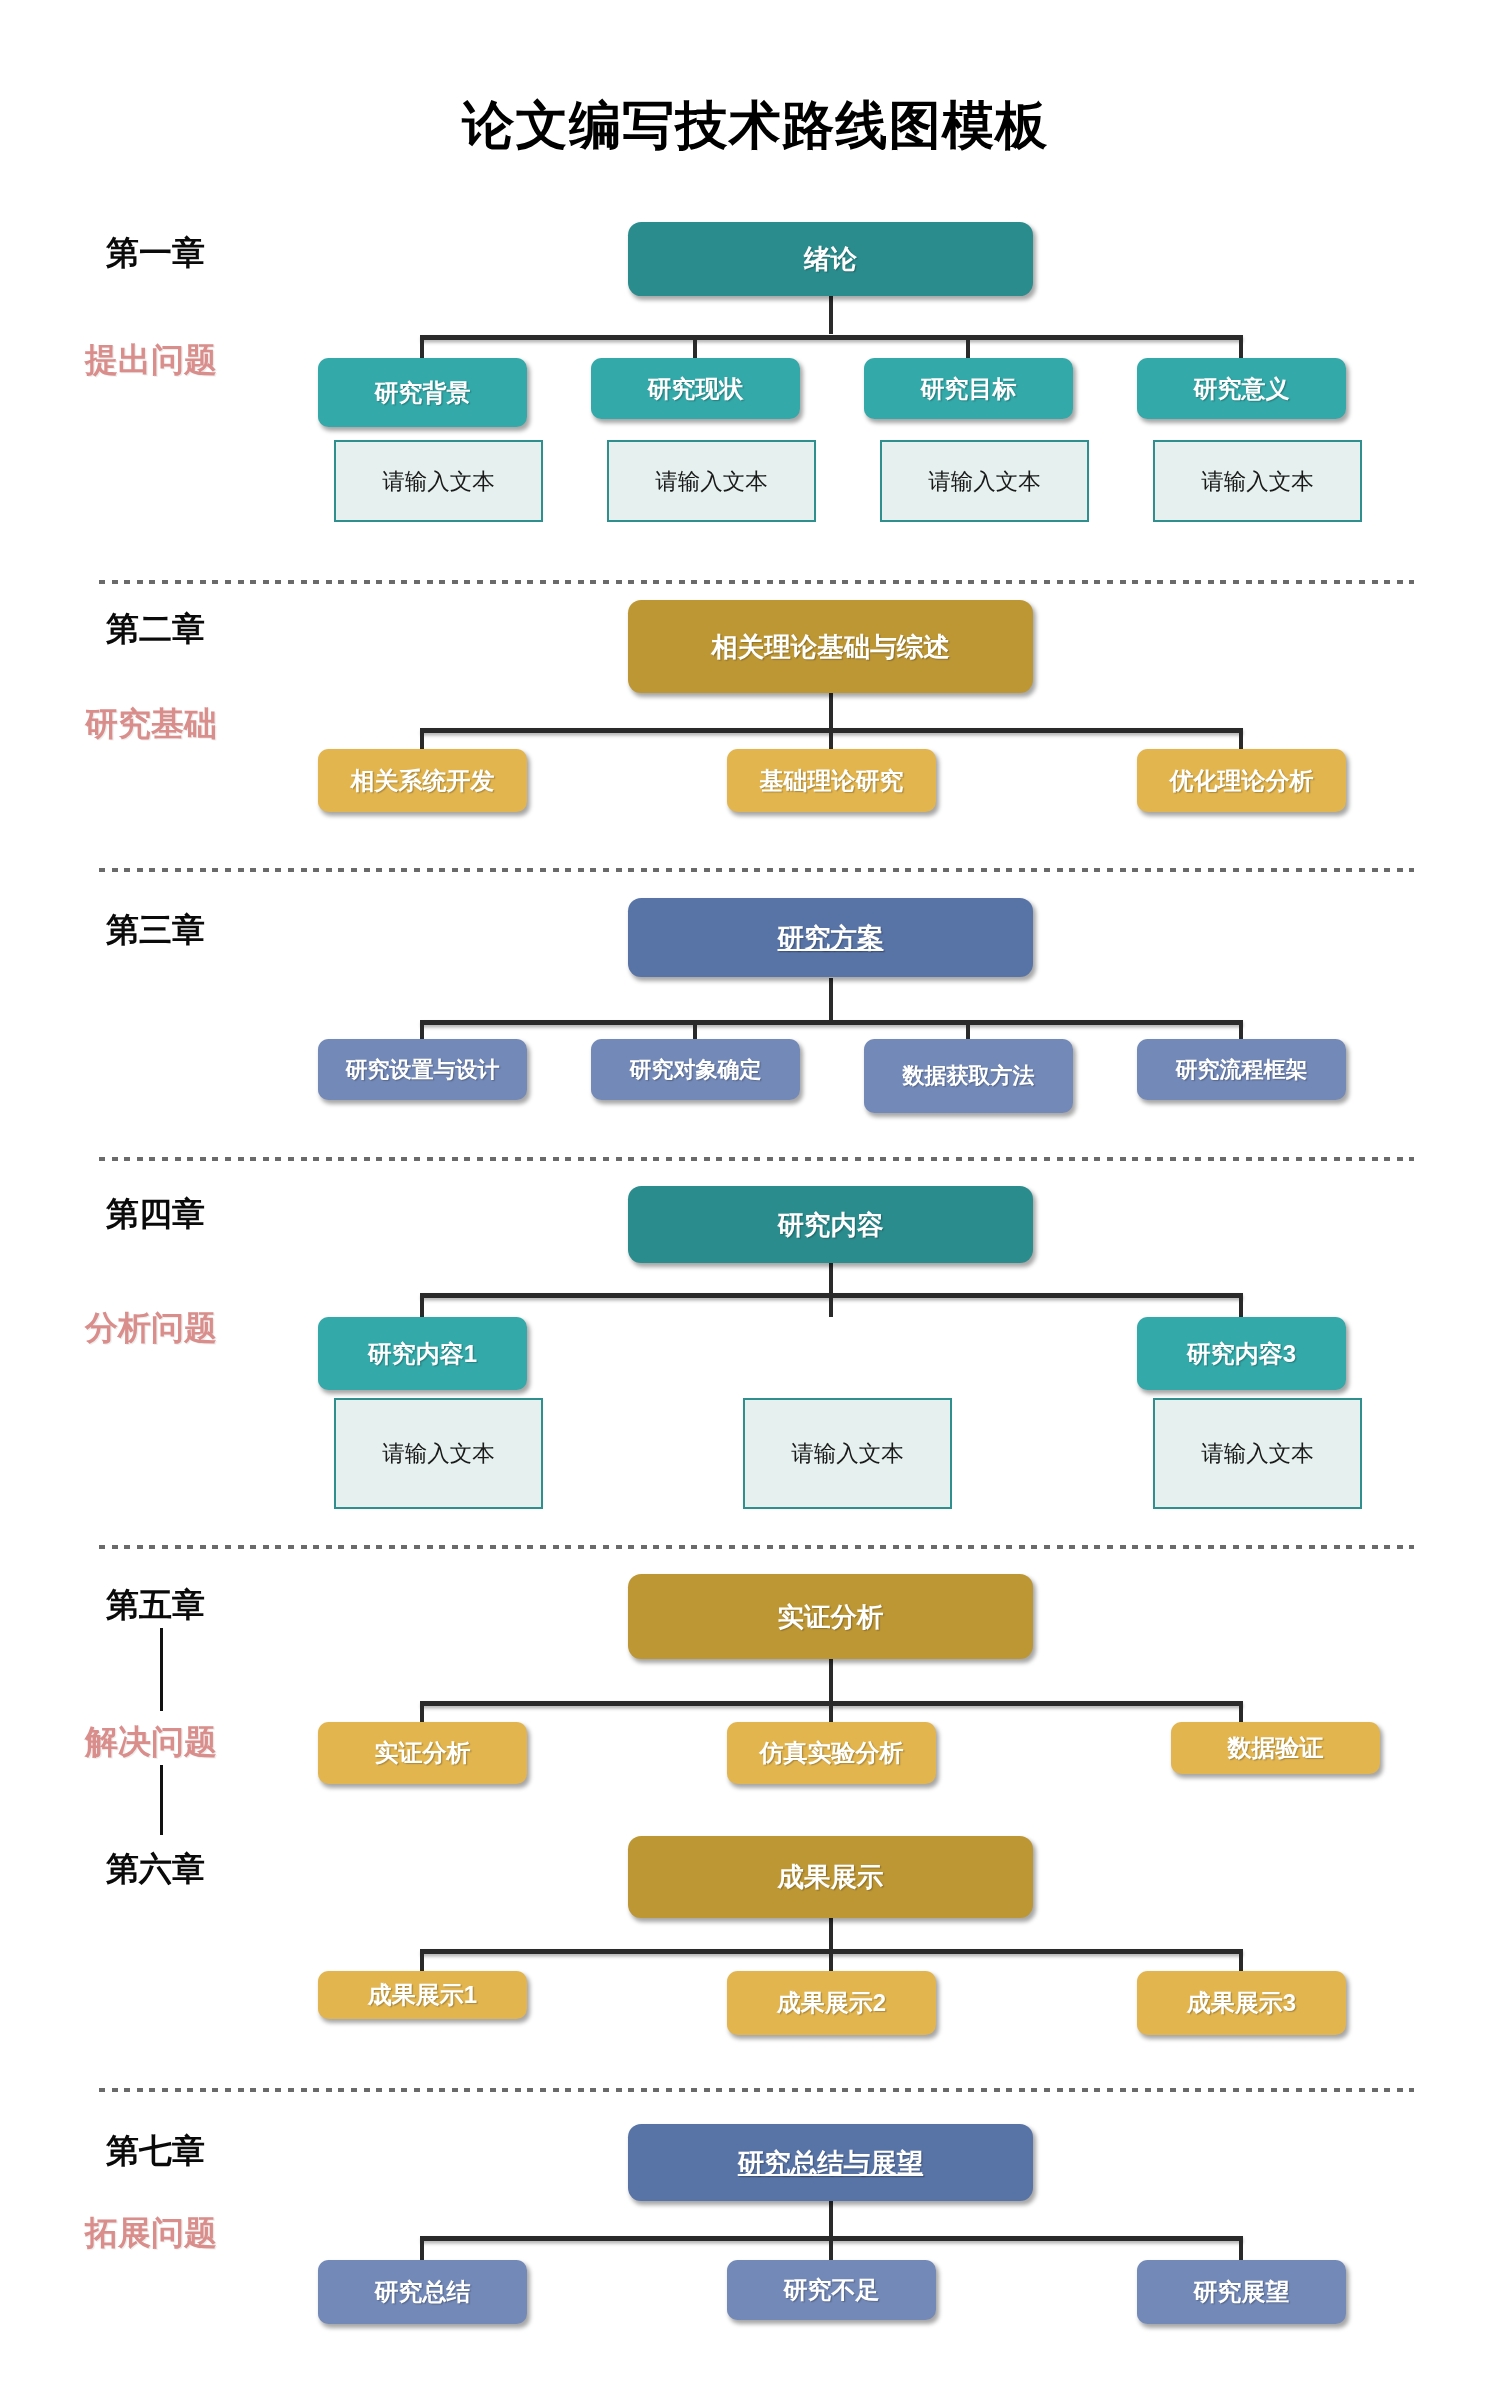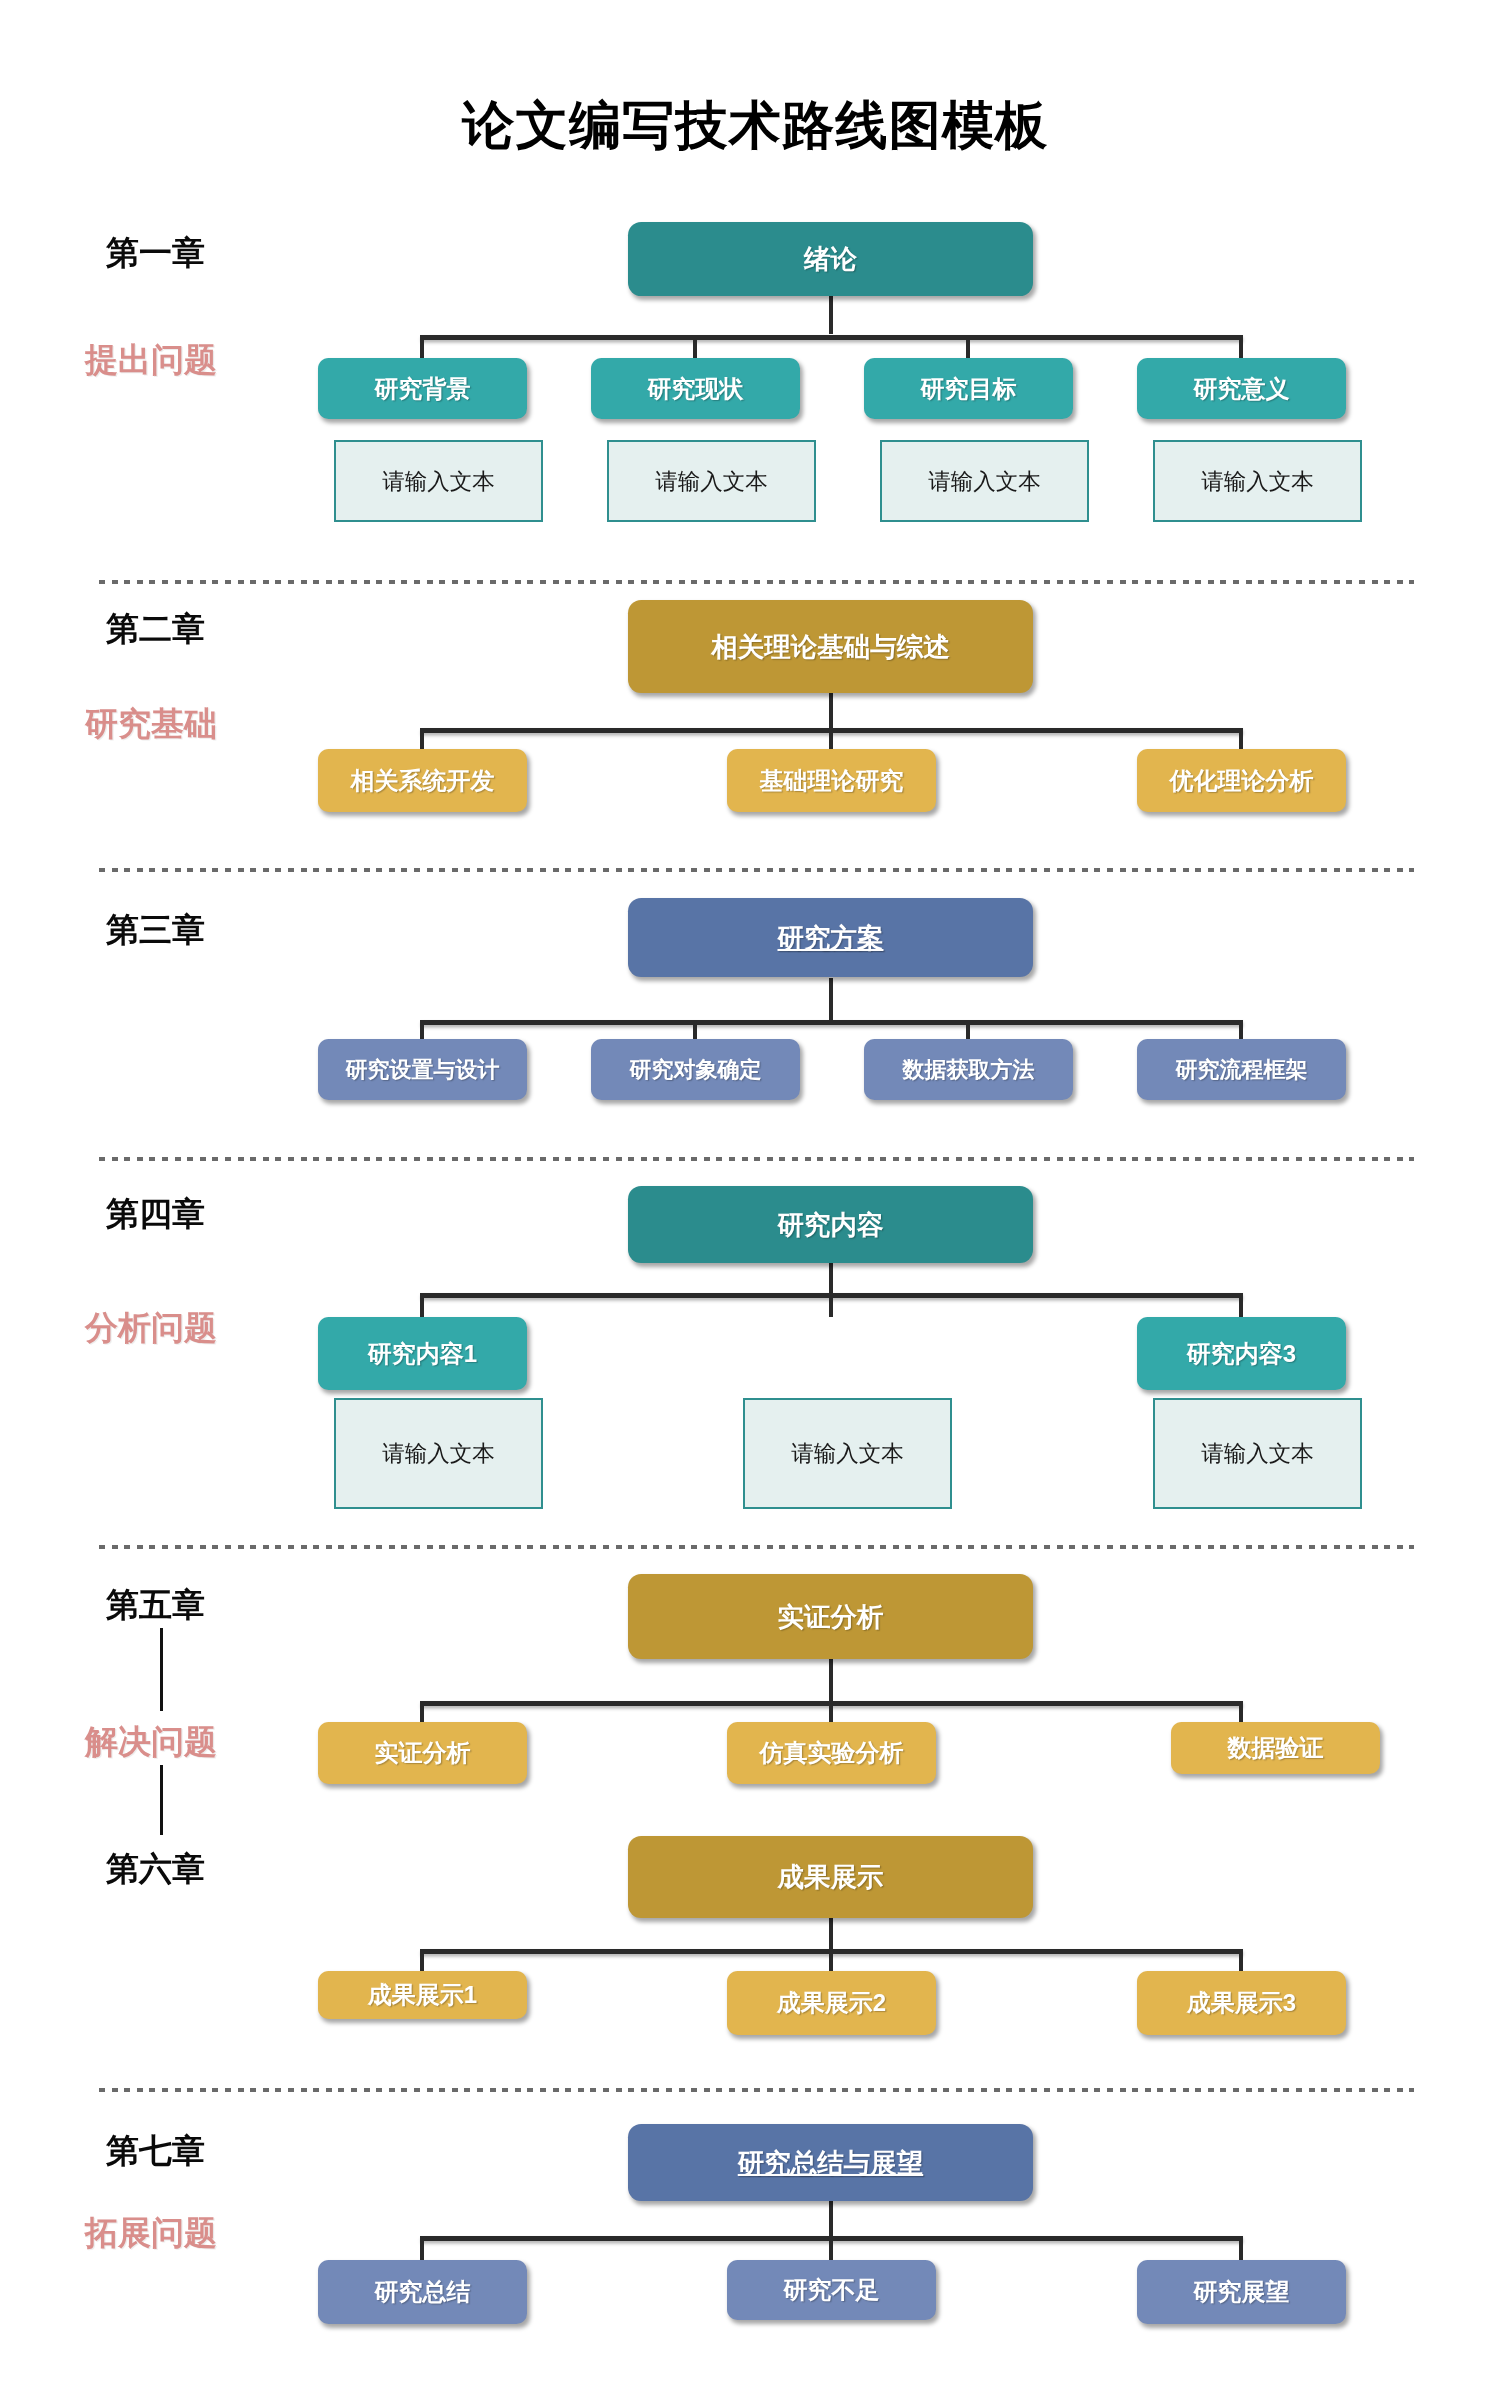--- a/index.html
+++ b/index.html
@@ -78,21 +78,21 @@
   <div class="side-label" style="top:338px">提出问题</div>
 
   <div class="node root-node teal-dark" style="top:222px;height:74px">绪论</div>
   <div class="stem" style="left:829px;top:296px;height:38px"></div>
   <div class="bus" style="left:421px;top:335px;width:822px"></div>
   <div class="drop" style="left:420px;top:335px;height:23px"></div>
   <div class="drop" style="left:693px;top:335px;height:23px"></div>
   <div class="drop" style="left:966px;top:335px;height:23px"></div>
   <div class="drop" style="left:1239px;top:335px;height:23px"></div>
 
-  <div class="node child-node teal-light" style="left:318px;top:358px;height:61px">研究背景</div>
+  <div class="node child-node teal-light" style="left:318px;top:358px;height:69px">研究背景</div>
   <div class="node child-node teal-light" style="left:591px;top:358px;height:61px">研究现状</div>
   <div class="node child-node teal-light" style="left:864px;top:358px;height:61px">研究目标</div>
   <div class="node child-node teal-light" style="left:1137px;top:358px;height:61px">研究意义</div>
 
   <div class="placeholder-box" style="left:318px;top:440px;height:82px">请输入文本</div>
   <div class="placeholder-box" style="left:591px;top:440px;height:82px">请输入文本</div>
   <div class="placeholder-box" style="left:864px;top:440px;height:82px">请输入文本</div>
   <div class="placeholder-box" style="left:1137px;top:440px;height:82px">请输入文本</div>
 
   <div class="divider" style="top:580px"></div>
@@ -118,21 +118,21 @@
   <div class="node root-node blue-dark" style="top:898px;height:79px">研究方案</div>
   <div class="stem" style="left:829px;top:978px;height:42px"></div>
   <div class="bus" style="left:421px;top:1020px;width:822px"></div>
   <div class="drop" style="left:420px;top:1020px;height:18.5px"></div>
   <div class="drop" style="left:693px;top:1020px;height:18.5px"></div>
   <div class="drop" style="left:966px;top:1020px;height:18.5px"></div>
   <div class="drop" style="left:1239px;top:1020px;height:18.5px"></div>
 
   <div class="node child-node child-sm blue-light" style="left:318px;top:1039px;height:61px">研究设置与设计</div>
   <div class="node child-node child-sm blue-light" style="left:591px;top:1039px;height:61px">研究对象确定</div>
-  <div class="node child-node child-sm blue-light" style="left:864px;top:1039px;height:61px">数据获取方法</div>
+  <div class="node child-node child-sm blue-light" style="left:864px;top:1039px;height:74px">数据获取方法</div>
   <div class="node child-node child-sm blue-light" style="left:1137px;top:1039px;height:61px">研究流程框架</div>
 
   <div class="divider" style="top:1157px"></div>
 
   <div class="ch-label" style="top:1192px">第四章</div>
   <div class="side-label" style="top:1306px">分析问题</div>
 
   <div class="node root-node teal-dark" style="top:1186px;height:77px">研究内容</div>
   <div class="stem" style="left:829px;top:1263px;height:30.5px"></div>
   <div class="bus" style="left:421px;top:1293px;width:822px"></div>

